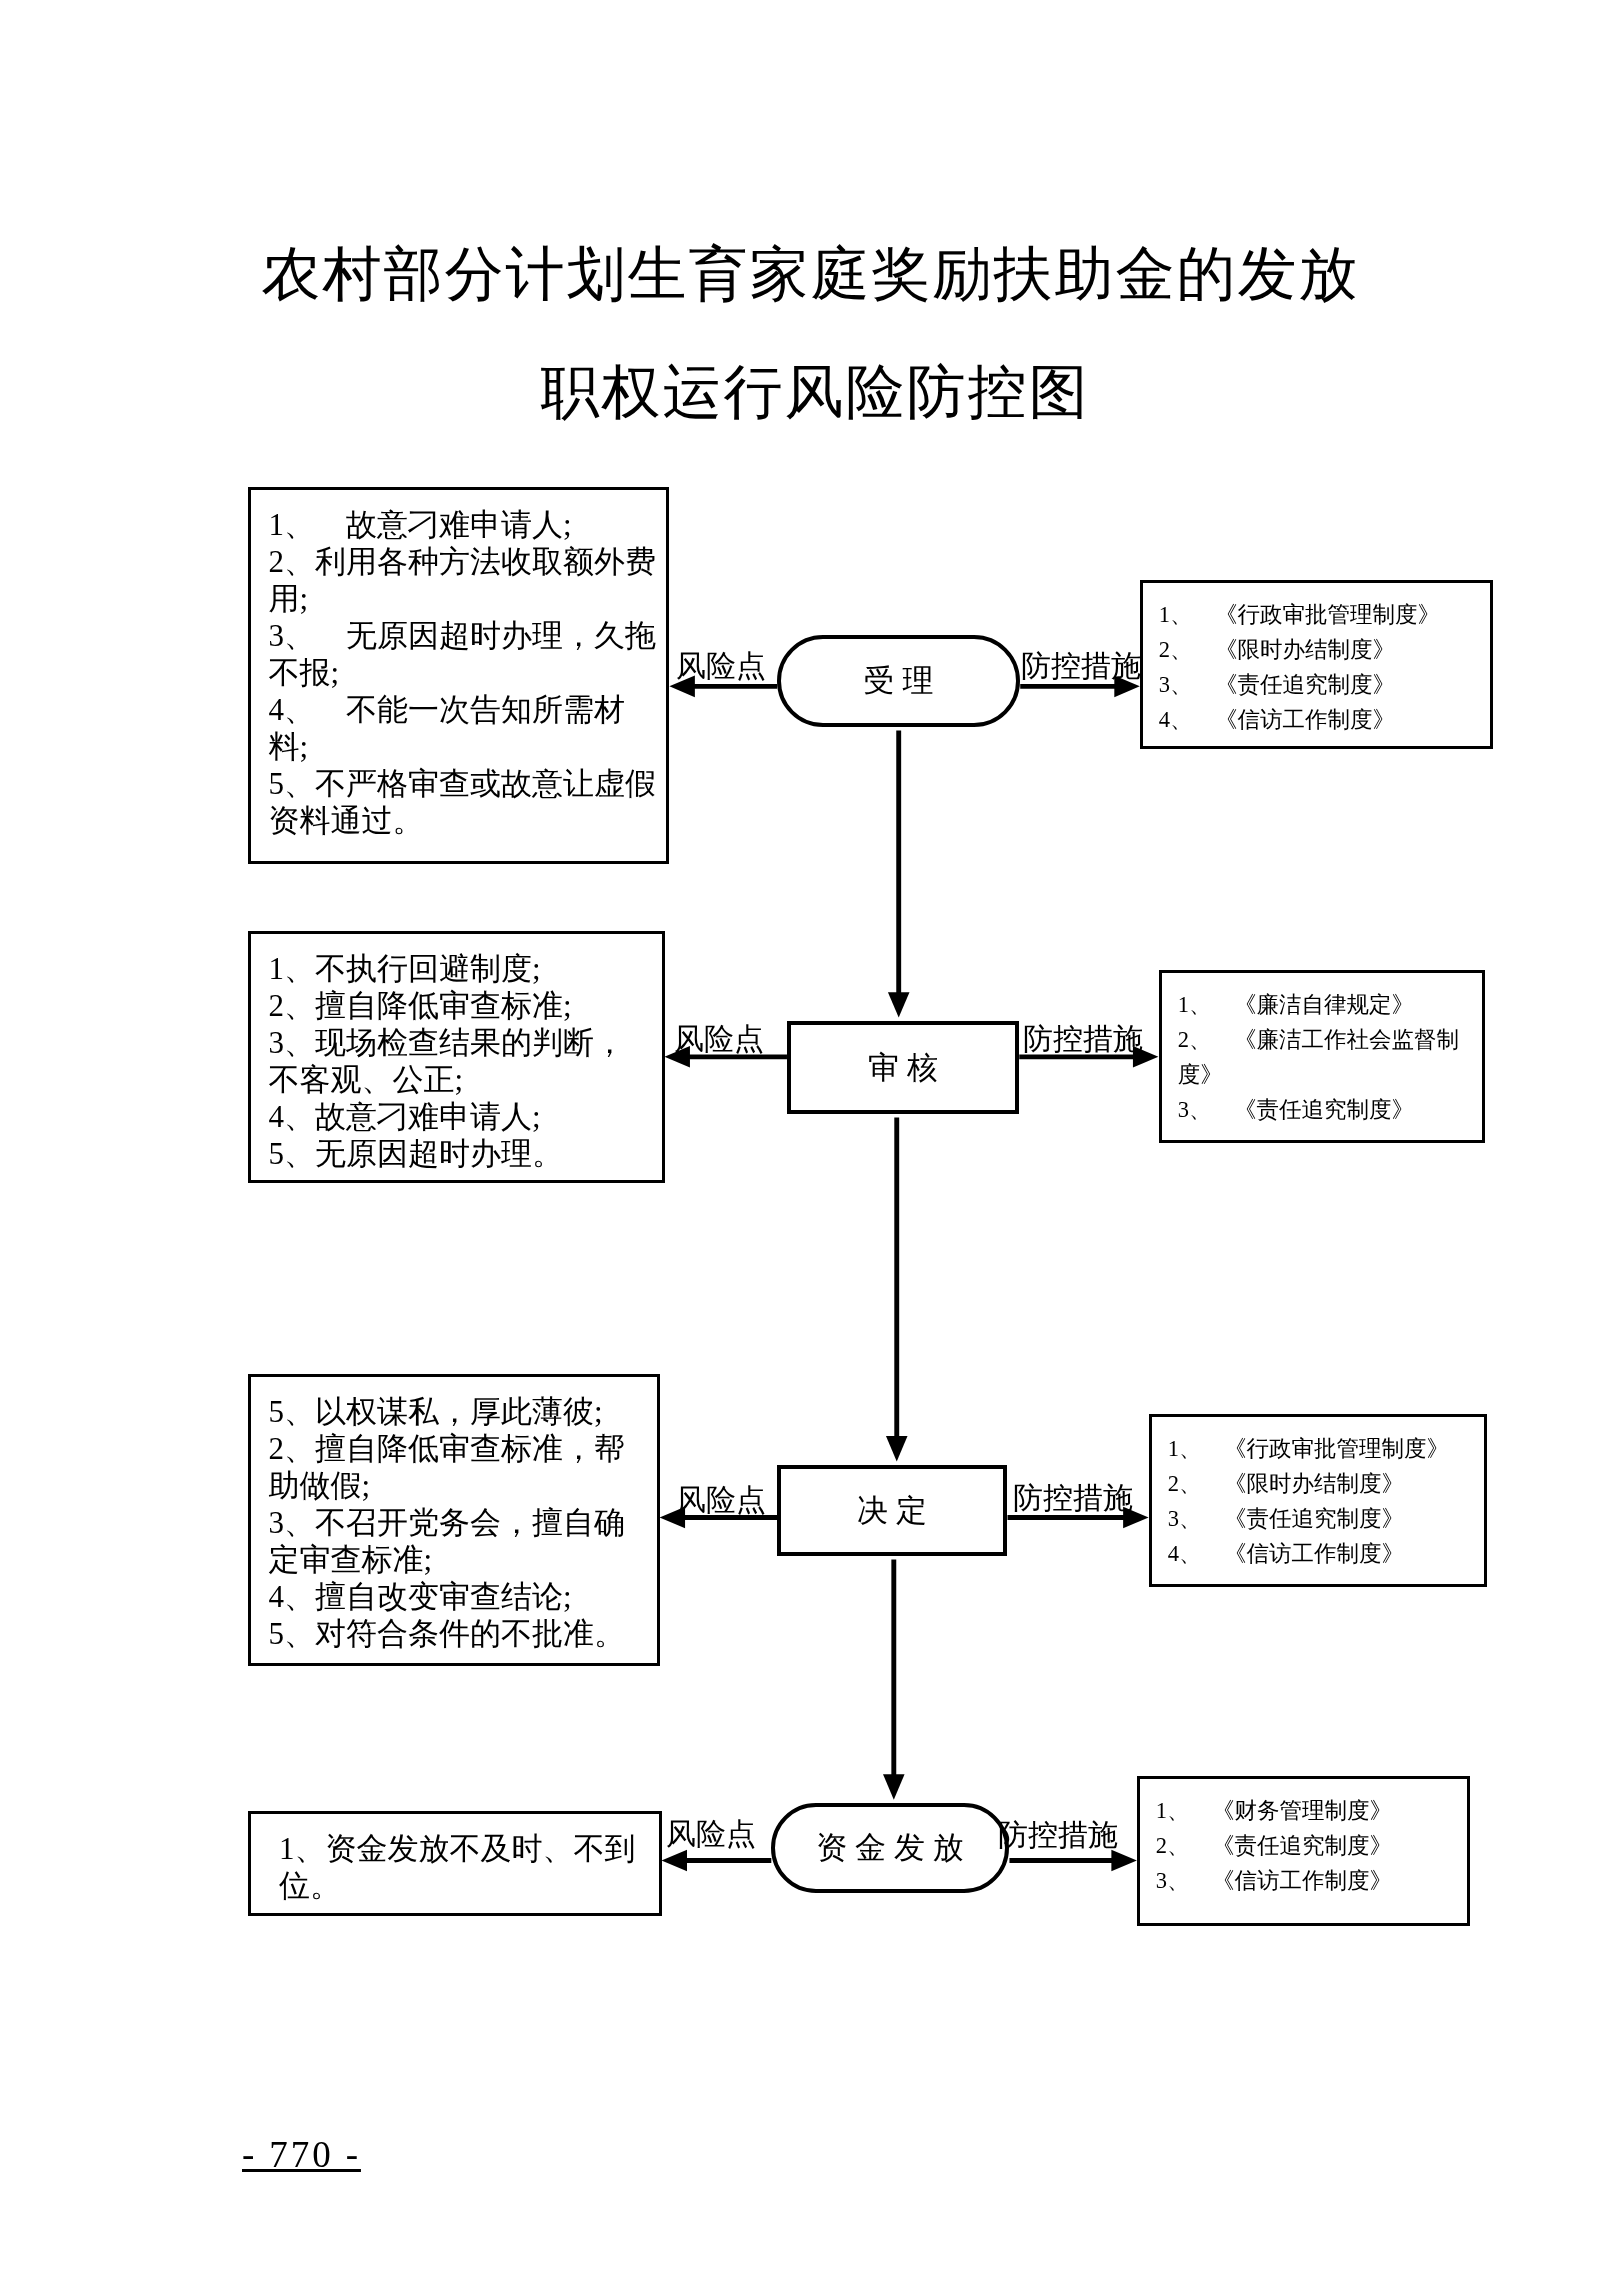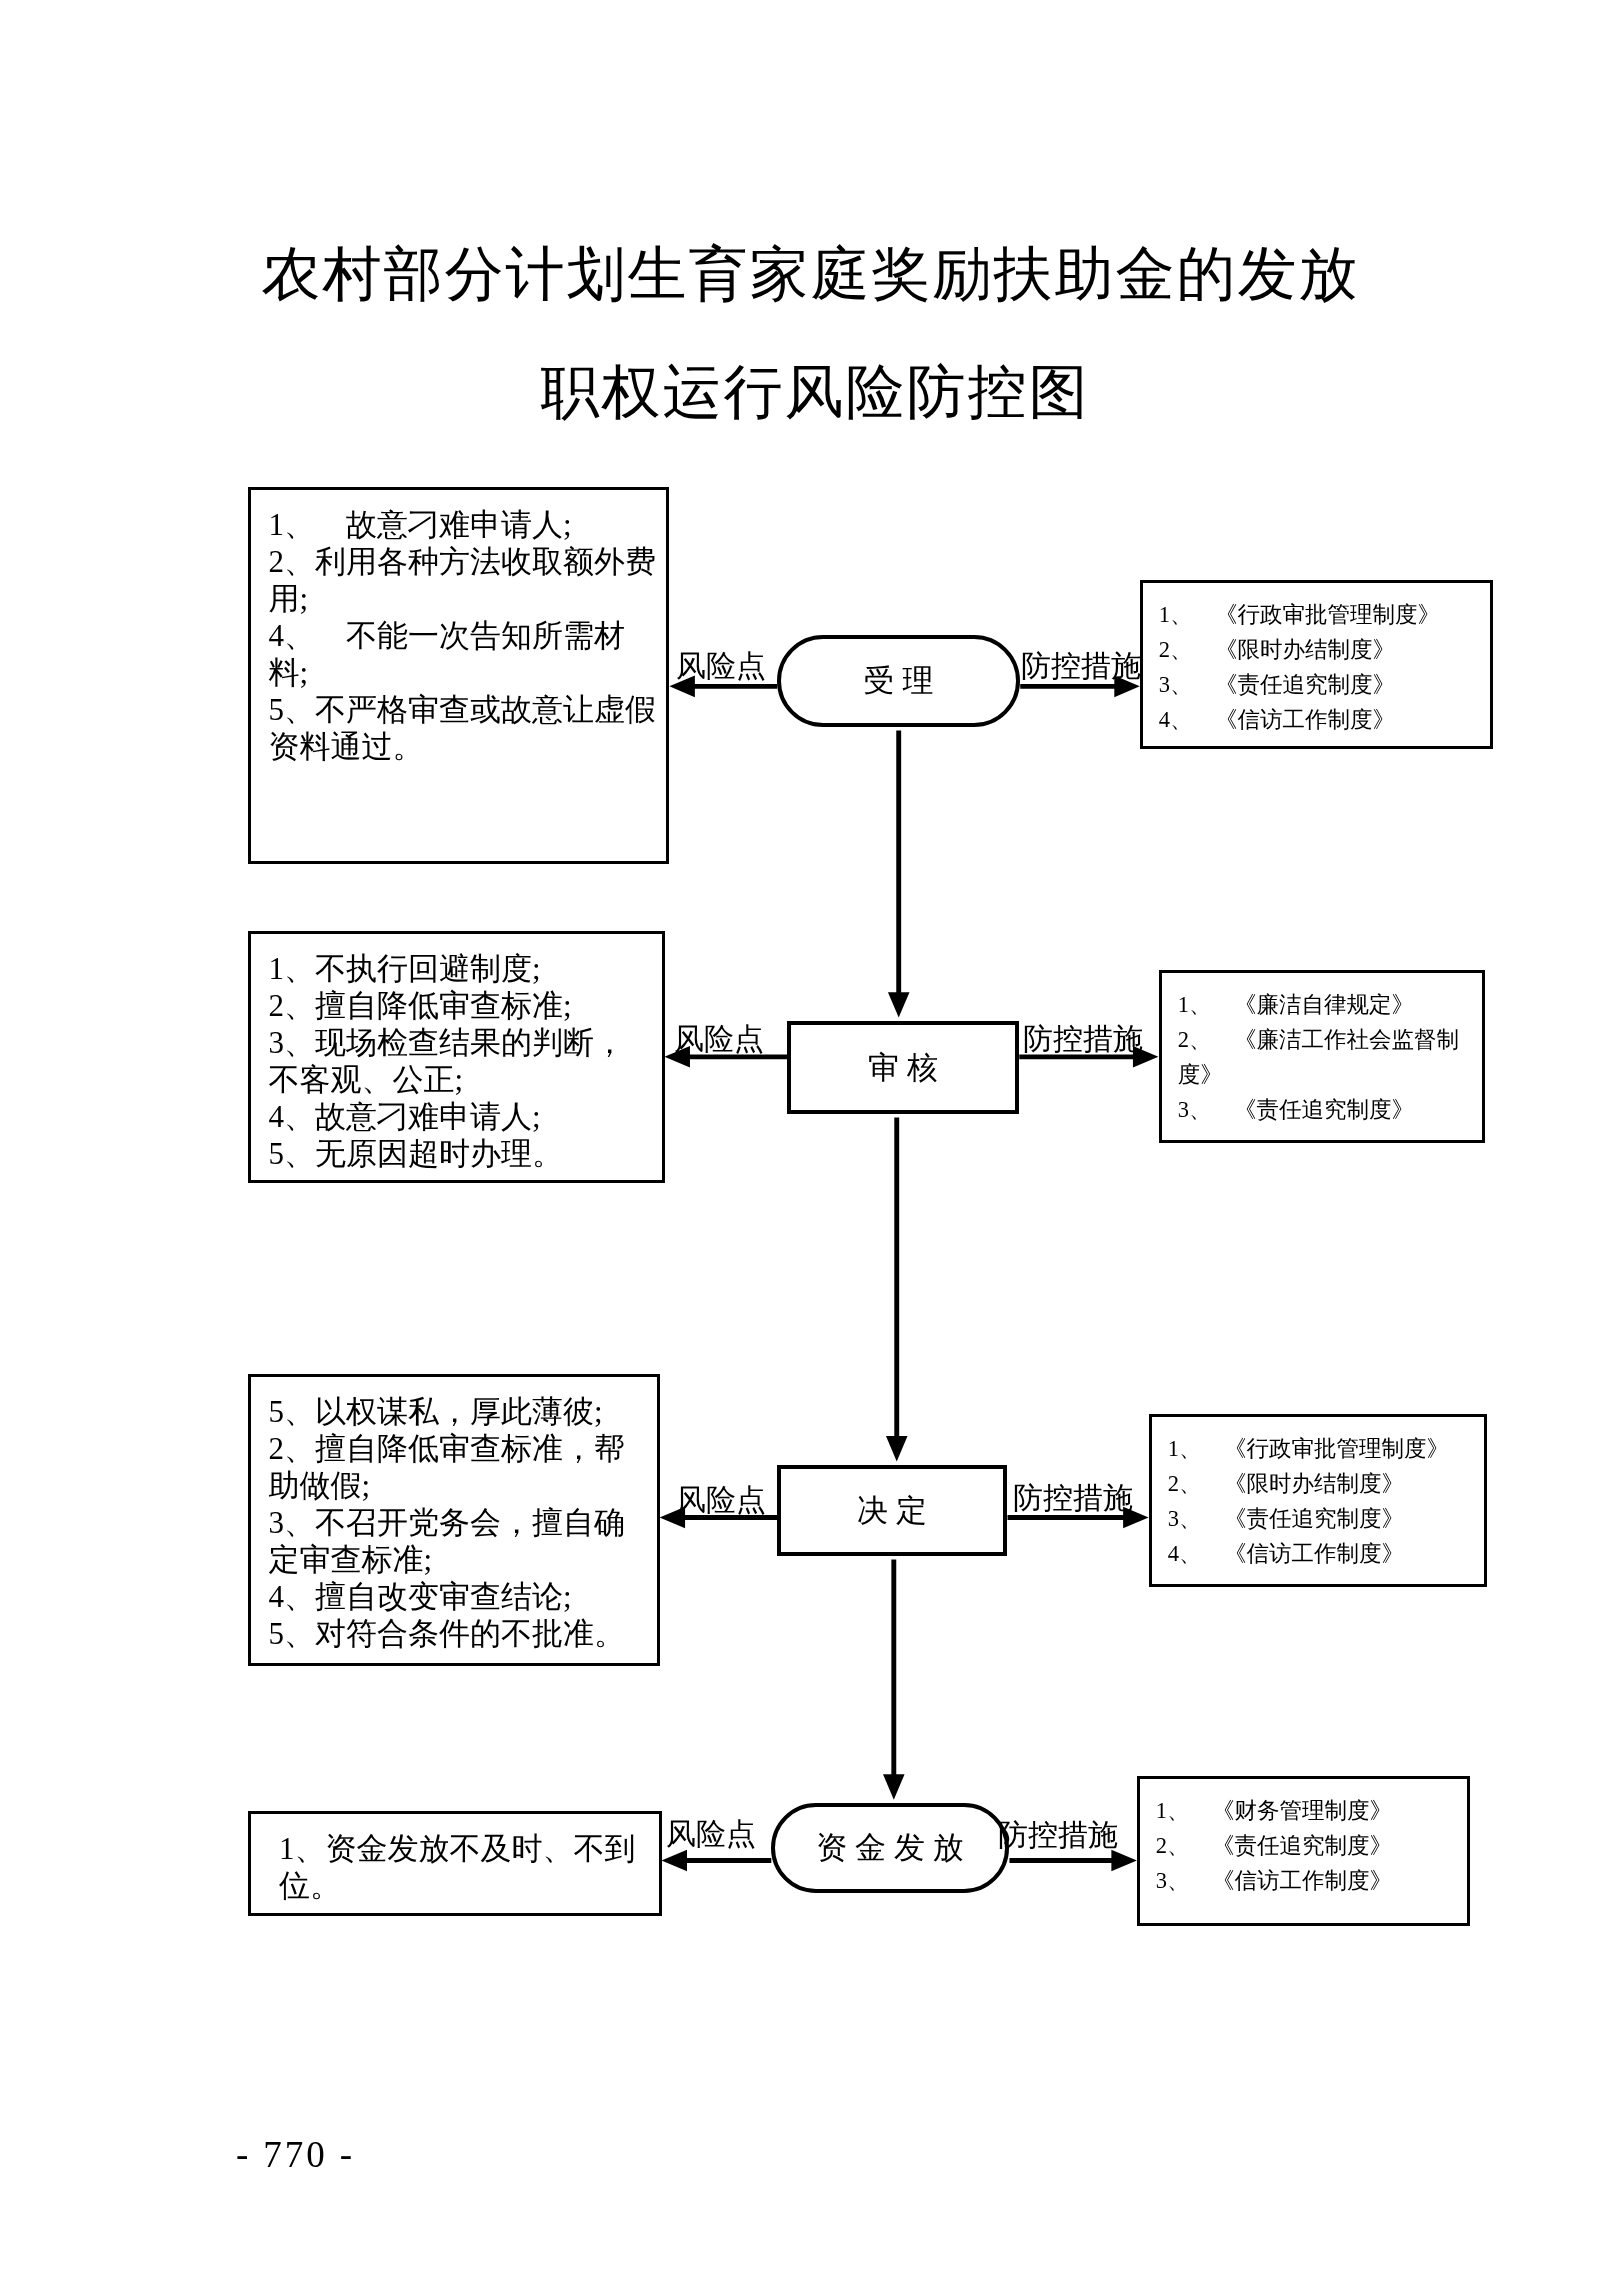--- a/index.html
+++ b/index.html
@@ -60,25 +60,26 @@
   .arrow-label {
     position: absolute;
     font-size: 30px;
     white-space: nowrap;
   }
 
   .arrows-svg { position: absolute; left: 0; top: 0; }
 
   .page-number {
     position: absolute;
-    left: 236px;
+    left: 242px;
     top: 2133px;
     font-size: 37px;
     letter-spacing: 2.9px;
     white-space: nowrap;
+    text-decoration: underline;
   }
 </style>
 </head>
 <body>
 
 <div class="page">
 
   <div class="title title-1">农村部分计划生育家庭奖励扶助金的发放</div>
   <div class="title title-2">职权运行风险防控图</div>
 
@@ -112,20 +113,21 @@
       <line x1="787" y1="1898" x2="699" y2="1898"></line>
       <polygon points="675,1898 701,1887 701,1909" stroke="none"></polygon>
       <line x1="1030" y1="1898" x2="1136" y2="1898"></line>
       <polygon points="1160,1898 1134,1887 1134,1909" stroke="none"></polygon>
     </g>
   </svg>
 
   <div class="box risk-box" style="left:248px; top:487px; width:421px; height:377px;">
     <div class="item">1、　故意刁难申请人;</div>
     <div class="item">2、利用各种方法收取额外费用;</div>
+    <div class="item">3、　无原因超时办理，久拖不报;</div>
     <div class="item">4、　不能一次告知所需材料;</div>
     <div class="item">5、不严格审查或故意让虚假资料通过。</div>
   </div>
   <div class="arrow-label" style="left:676px; top:646px;">风险点</div>
   <div class="node stadium" style="left:777px; top:635px; width:243px; height:92px;">受理</div>
   <div class="arrow-label" style="left:1021px; top:646px;">防控措施</div>
   <div class="box measure-box" style="left:1140px; top:580px; width:353px; height:169px;">
     <div class="item">1、　《行政审批管理制度》</div>
     <div class="item">2、　《限时办结制度》</div>
     <div class="item">3、　《责任追究制度》</div>

